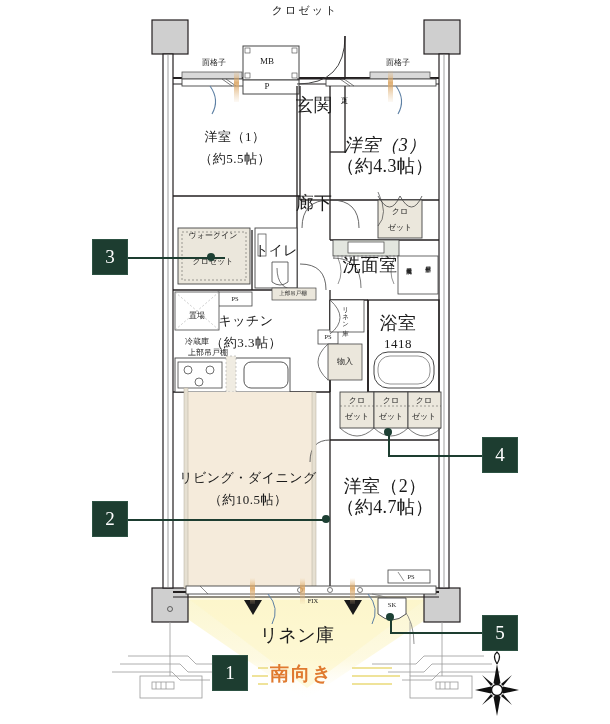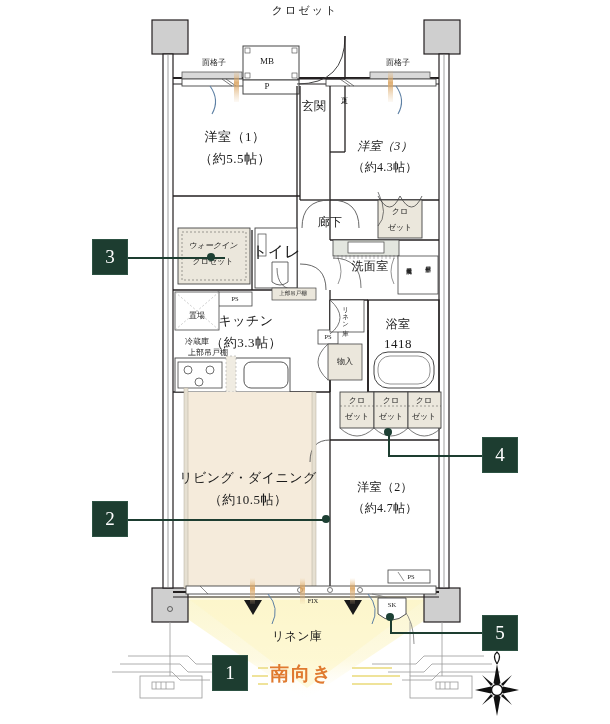--- a/index.html
+++ b/index.html
@@ -8,22 +8,22 @@
     font-family:"Liberation Serif","DejaVu Serif",serif;
     width:610px;height:724px;position:relative;overflow:hidden;
     color:#1a1a1a;
   }
   #plan{position:absolute;left:0;top:0;width:610px;height:724px;}
   .lbl{position:absolute;white-space:nowrap;line-height:1.08;}
   .ctr{transform:translate(-50%,-50%);text-align:center;}
 
   
   .t-room{font-size:13px;letter-spacing:.5px;}
-  .t-room2{font-size:12px;letter-spacing:.3px;}
-  .t-sub{font-size:16px;}
+  .t-room2{font-size:18px;letter-spacing:.3px;}
+  .t-sub{font-size:14px;font-family:Liberation Mono, monospace;}
   .t-sm{font-size:8px;letter-spacing:0px;}
   .t-xs{font-size:6.5px;letter-spacing:0px;}
   .t-tiny{font-size:5.5px;}
   .t-mb{font-size:9px;font-family:"Liberation Serif",serif;}
 
   .vert{writing-mode:vertical-rl;text-orientation:upright;line-height:1.0;}
 
   
   .badge{
     position:absolute;width:36px;height:36px;background:#1d3d30;
@@ -308,23 +308,23 @@
 
 <div class="lbl t-room2 ctr" style="left:314px;top:106px;">玄関</div>
 <div class="lbl t-xs vert" style="left:341px;top:92px;">下足入</div>
 
 <div class="lbl t-room ctr" style="left:235px;top:137px;">洋室（1）</div>
 <div class="lbl t-room ctr" style="left:235px;top:159px;">（約5.5帖）</div>
 
 <div class="lbl t-room2 ctr" style="left:385px;top:146px;font-style:italic;">洋室（3）</div>
 <div class="lbl t-room2 ctr" style="left:385px;top:167px;">（約4.3帖）</div>
 
-<div class="lbl t-room2 ctr" style="left:314px;top:222px;margin-left:16px;">廊下</div>
-
-<div class="lbl t-sm ctr" style="left:213px;top:246px;font-style:italic;">ウォークイン</div>
+<div class="lbl t-room2 ctr" style="left:314px;top:204px;">廊下</div>
+
+<div class="lbl t-sm ctr" style="left:213px;top:236px;">ウォークイン</div>
 <div class="lbl t-sm ctr" style="left:213px;top:262px;">クロゼット</div>
 
 <div class="lbl t-sub ctr" style="left:276px;top:252px;">トイレ</div>
 <div class="lbl t-tiny ctr" style="left:293px;top:294px;">上部吊戸棚</div>
 
 <div class="lbl t-xs ctr" style="left:235px;top:299px;">PS</div>
 <div class="lbl t-sm ctr" style="left:197px;top:303px;margin-top:39px;">冷蔵庫</div>
 <div class="lbl t-sm ctr" style="left:197px;top:316px;">置場</div>
 
 <div class="lbl t-room ctr" style="left:246px;top:322px;font-family:Liberation Mono, monospace;">キッチン</div>

